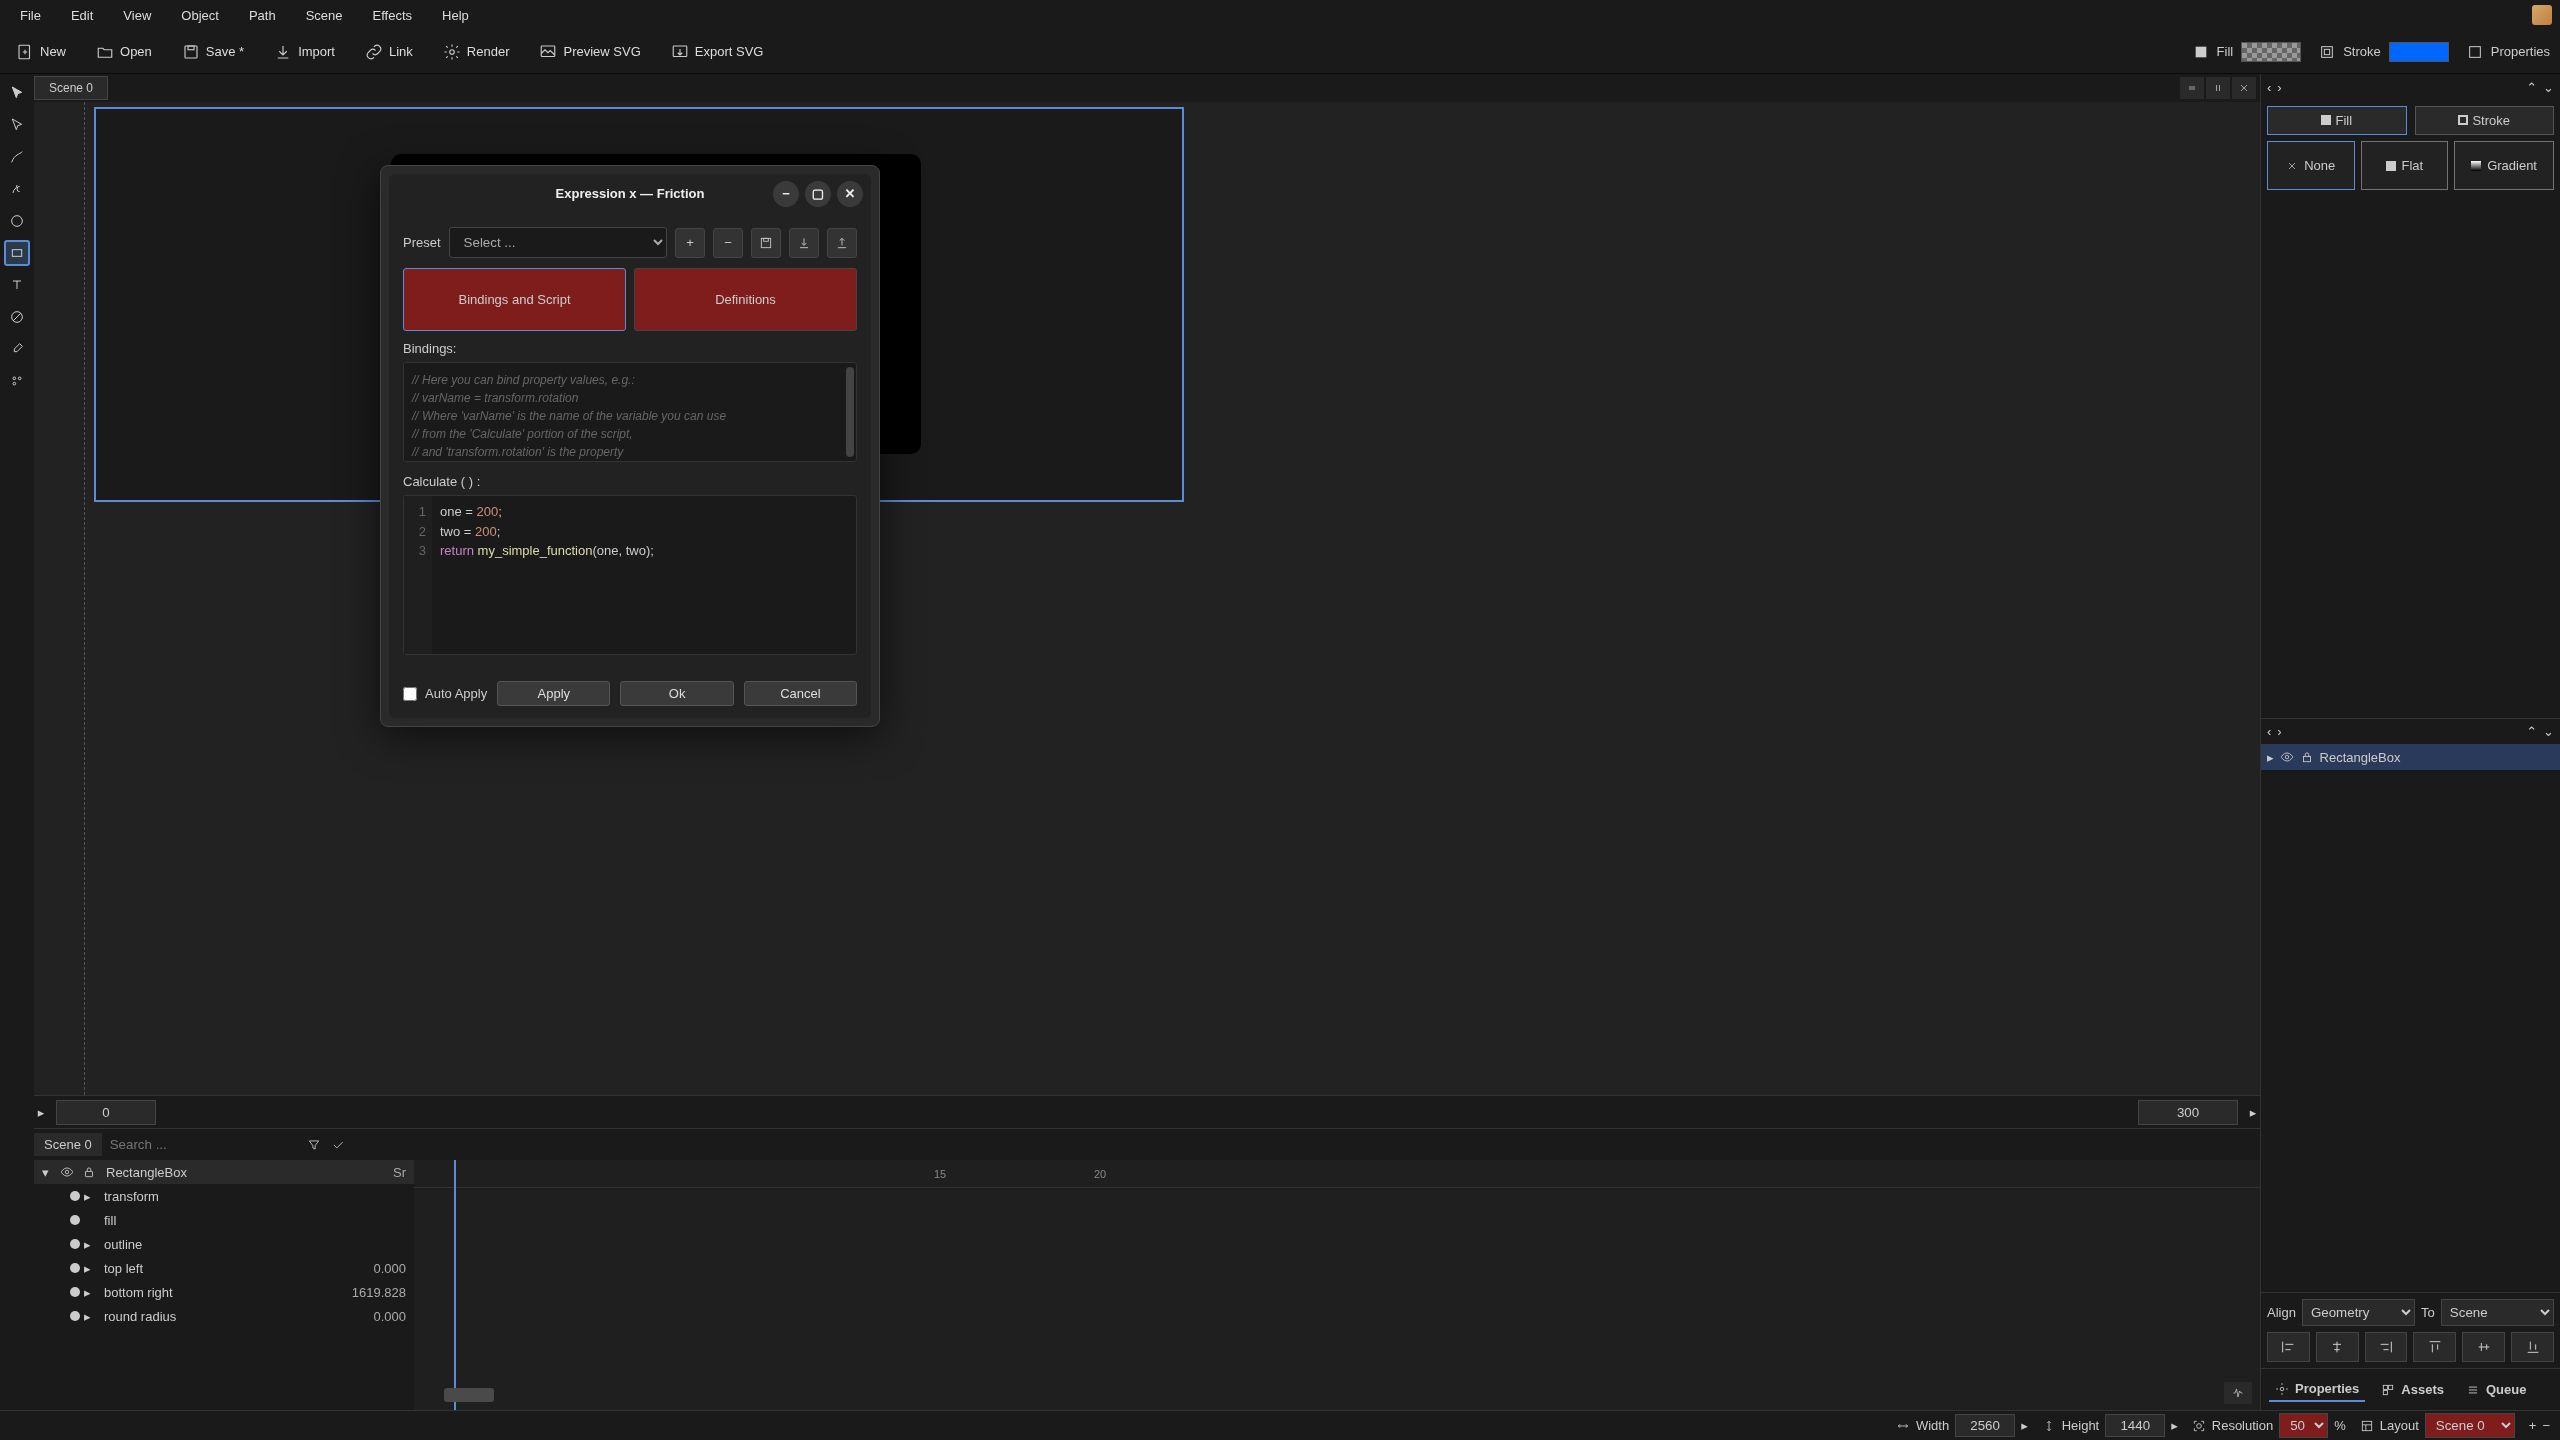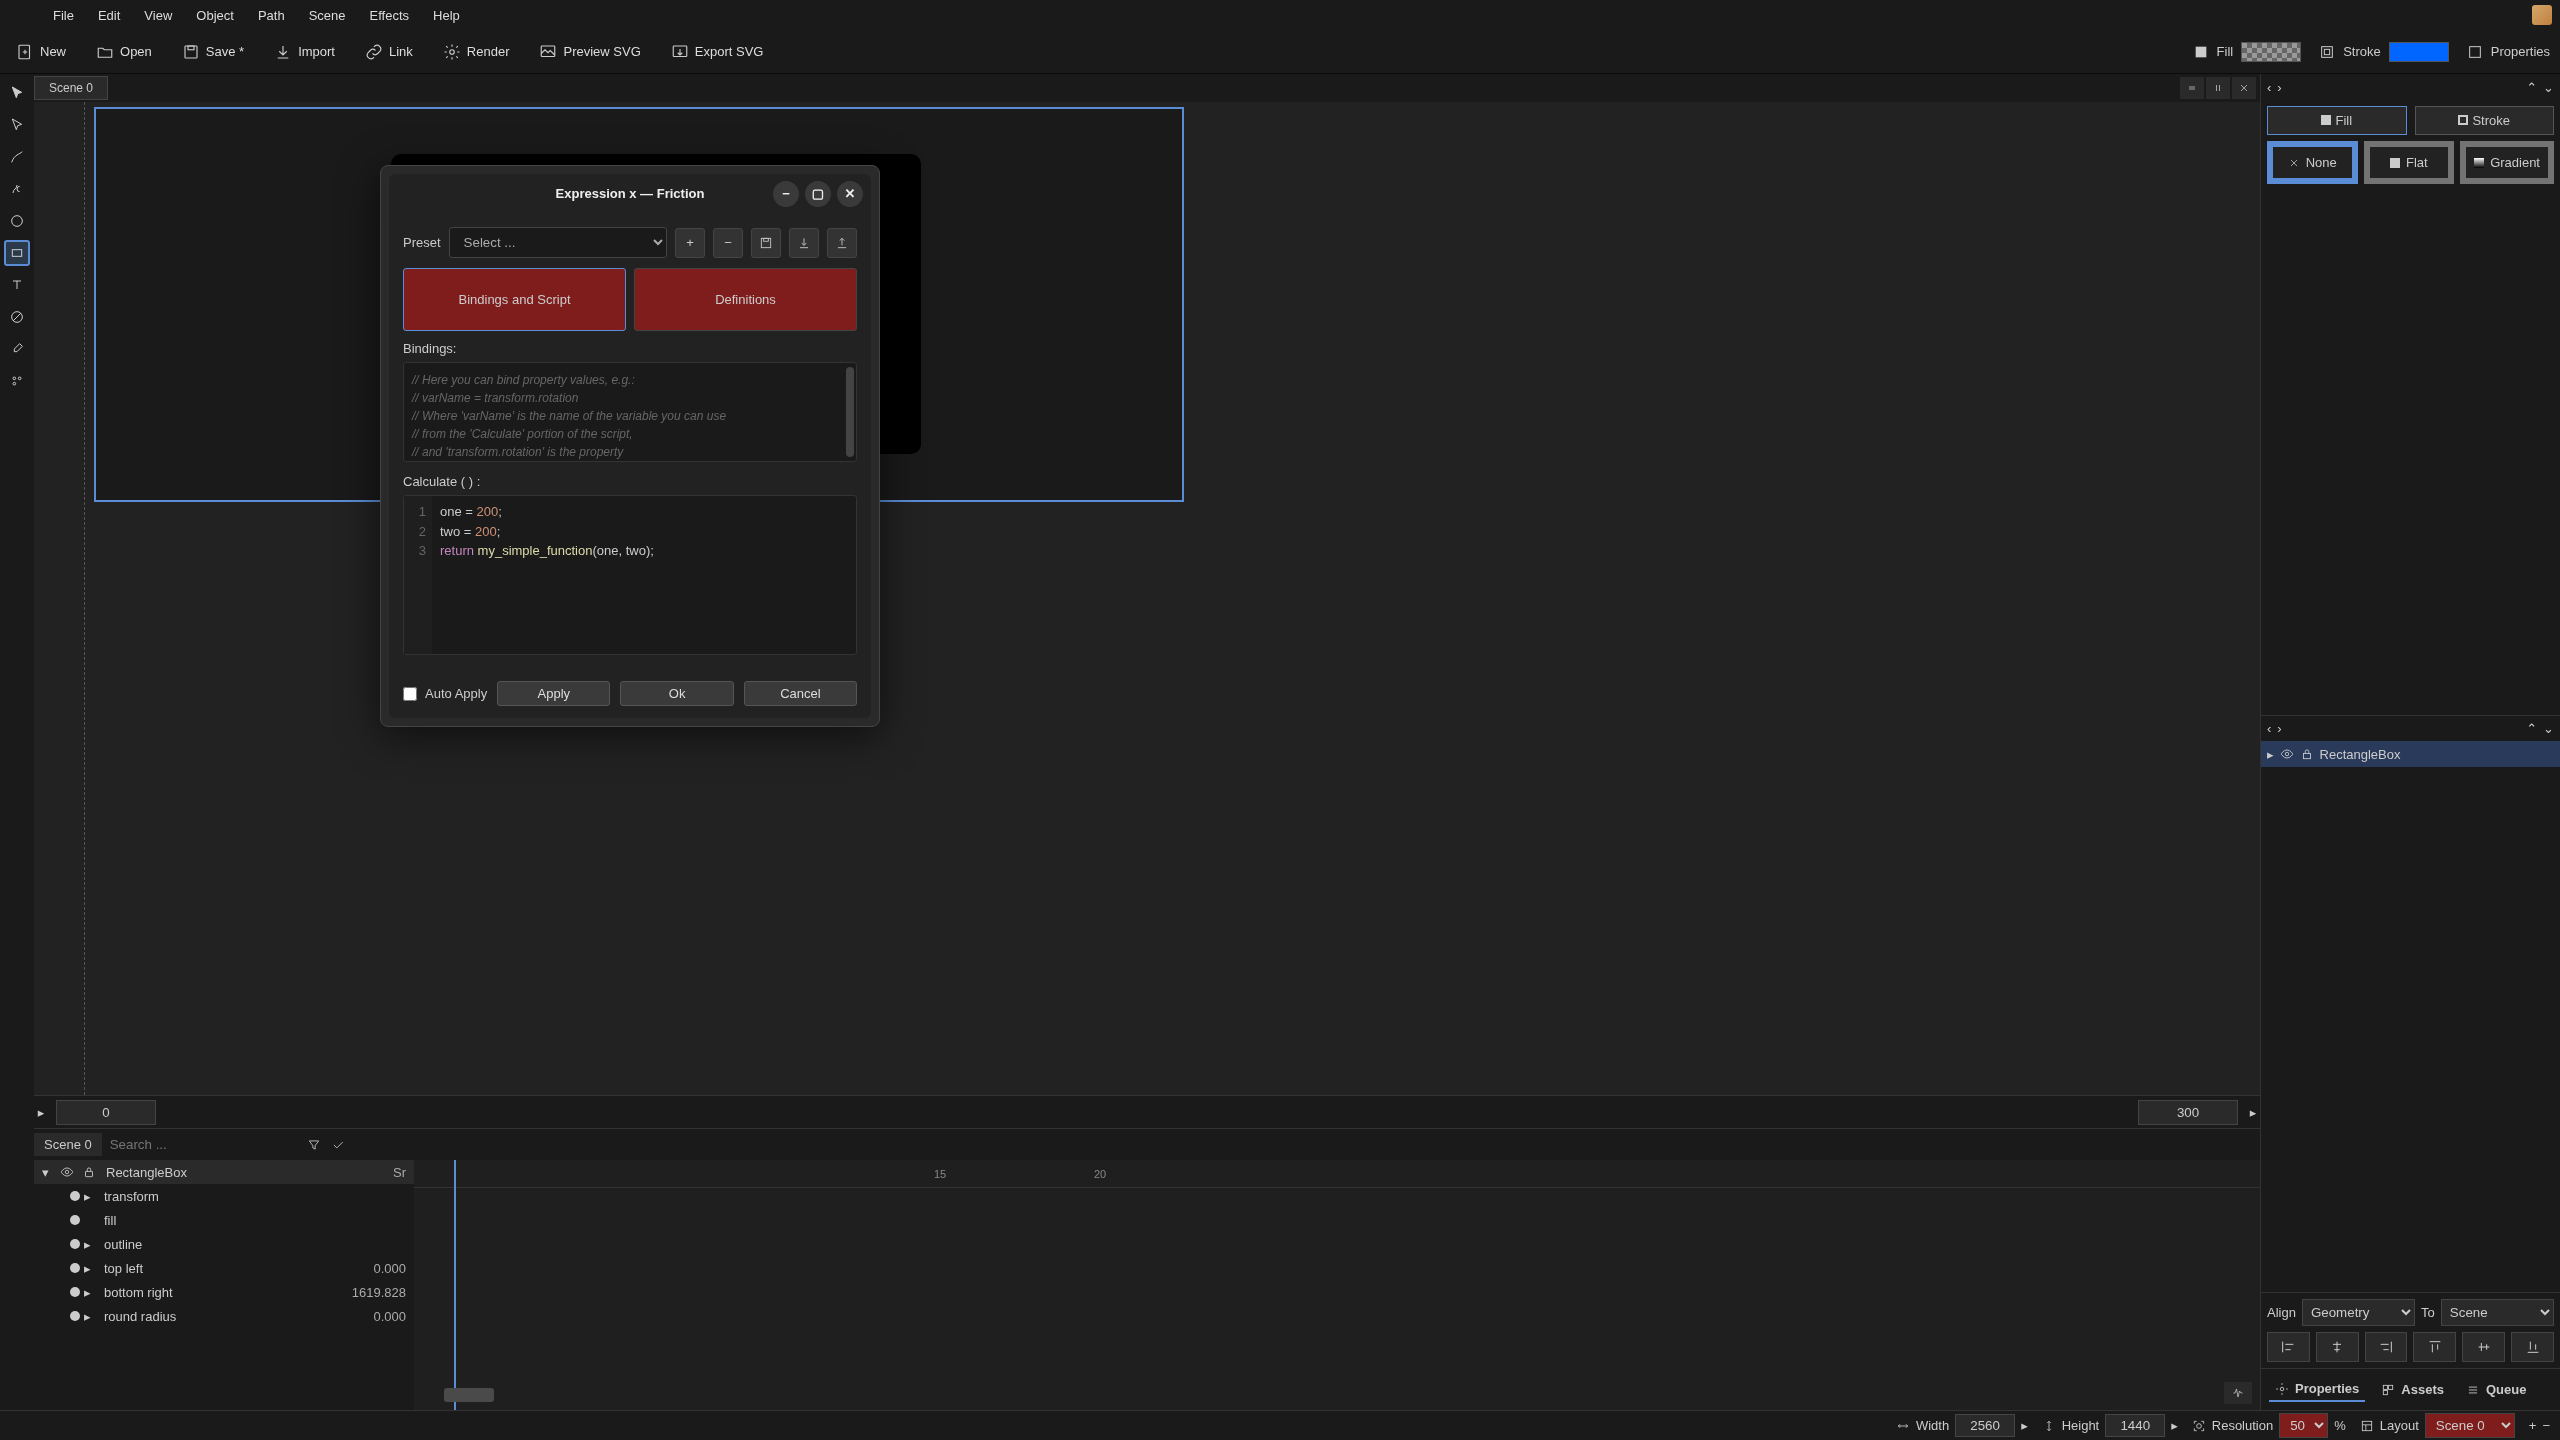--- a/index.html
+++ b/index.html
@@ -1,19 +1,19 @@
 <!DOCTYPE html>
 <html><head>
 <meta charset="utf-8">
 <style>
 * { margin: 0; padding: 0; box-sizing: border-box; font-family: -apple-system, BlinkMacSystemFont, "Segoe UI", sans-serif; }
 body { background: #1a1a1a; color: #ccc; font-size: 13px; overflow: hidden; width: 2560px; height: 1440px; transform-origin: top left; }
 
 
-.menubar { display: flex; background: #1a1a1a; padding: 4px 8px; gap: 0; height: 30px; align-items: center; margin-left: 33px; }
+.menubar { display: flex; background: #1a1a1a; padding: 4px 8px; gap: 6px; height: 30px; align-items: center; }
 .menubar-item { padding: 4px 12px; cursor: pointer; color: #ddd; }
 .menubar-spacer { flex: 1; }
 .menubar-right { width: 20px; height: 20px; background: linear-gradient(135deg, #d4a76a, #c08040); border-radius: 3px; }
 
 
 .toolbar { display: flex; background: #1a1a1a; padding: 6px 10px; gap: 18px; height: 44px; align-items: center; border-bottom: 1px solid #0a0a0a; }
 .tool-btn { display: flex; align-items: center; gap: 6px; cursor: pointer; color: #ddd; padding: 4px 6px; }
 .tool-btn svg { width: 18px; height: 18px; }
 .toolbar-spacer { flex: 1; }
 .fill-swatch { display: flex; align-items: center; gap: 8px; }
@@ -68,21 +68,21 @@
 .tl-wave-btn { position: absolute; bottom: 6px; right: 8px; width: 28px; height: 22px; background: #2a2a2a; display:flex; align-items:center; justify-content:center; }
 
 
 .right-panel { width: 300px; background: #1a1a1a; border-left: 1px solid #333; display: flex; flex-direction: column; }
 .rp-nav { display: flex; height: 26px; align-items: center; padding: 0 6px; gap: 6px; }
 .rp-nav-spacer { flex: 1; }
 .rp-tabs { display: flex; gap: 8px; padding: 6px; }
 .rp-tab { flex: 1; padding: 6px; text-align: center; border: 1px solid #555; background: #2a2a2a; cursor: pointer; }
 .rp-tab.active { border-color: #5a8dd6; }
 .rp-mode-row { display: flex; gap: 6px; padding: 0 6px 6px; }
-.rp-mode { flex: 1; padding: 8px; text-align: center; border: 6px solid #737373; background: #222; cursor: pointer; display: flex; align-items: center; justify-content: center; gap: 6px; }
+.rp-mode { flex: 1; padding: 16px; text-align: center; border: 1px solid #737373; background: #222; cursor: pointer; display: flex; align-items: center; justify-content: center; gap: 6px; }
 .rp-mode.active { border-color: #5a8dd6; }
 .rp-content { flex: 1; }
 
 .rp-lower-nav { display: flex; height: 26px; padding: 0 6px; gap: 6px; align-items: center; border-top: 1px solid #333; }
 .rp-layer-row { display: flex; align-items: center; height: 26px; padding: 0 6px; gap: 6px; background: #2a3a5a; }
 .rp-lower-content { flex: 1; min-height: 140px; }
 
 .align-row { display: flex; align-items: center; gap: 6px; padding: 6px; border-top: 1px solid #333; }
 .align-select { flex: 1; background: #2a2a2a; border: 1px solid #444; color: #ccc; padding: 4px; }
 .align-btns { display: flex; gap: 6px; padding: 0 6px 6px; }

